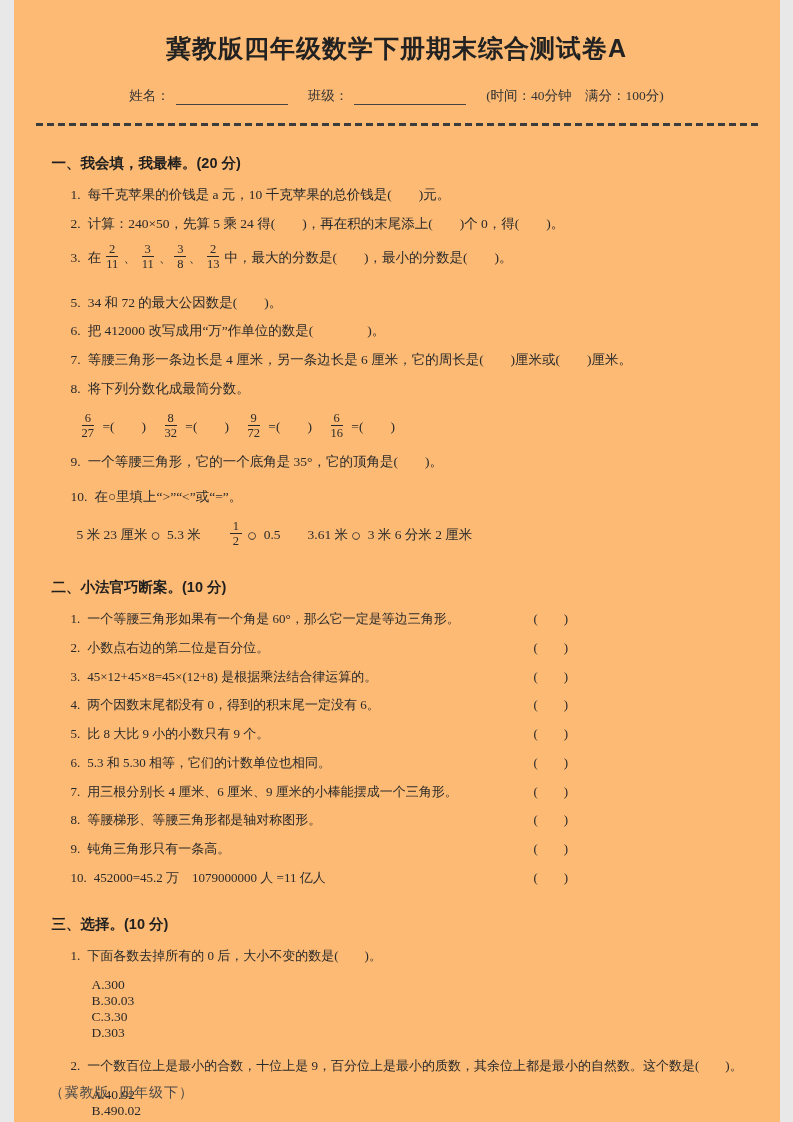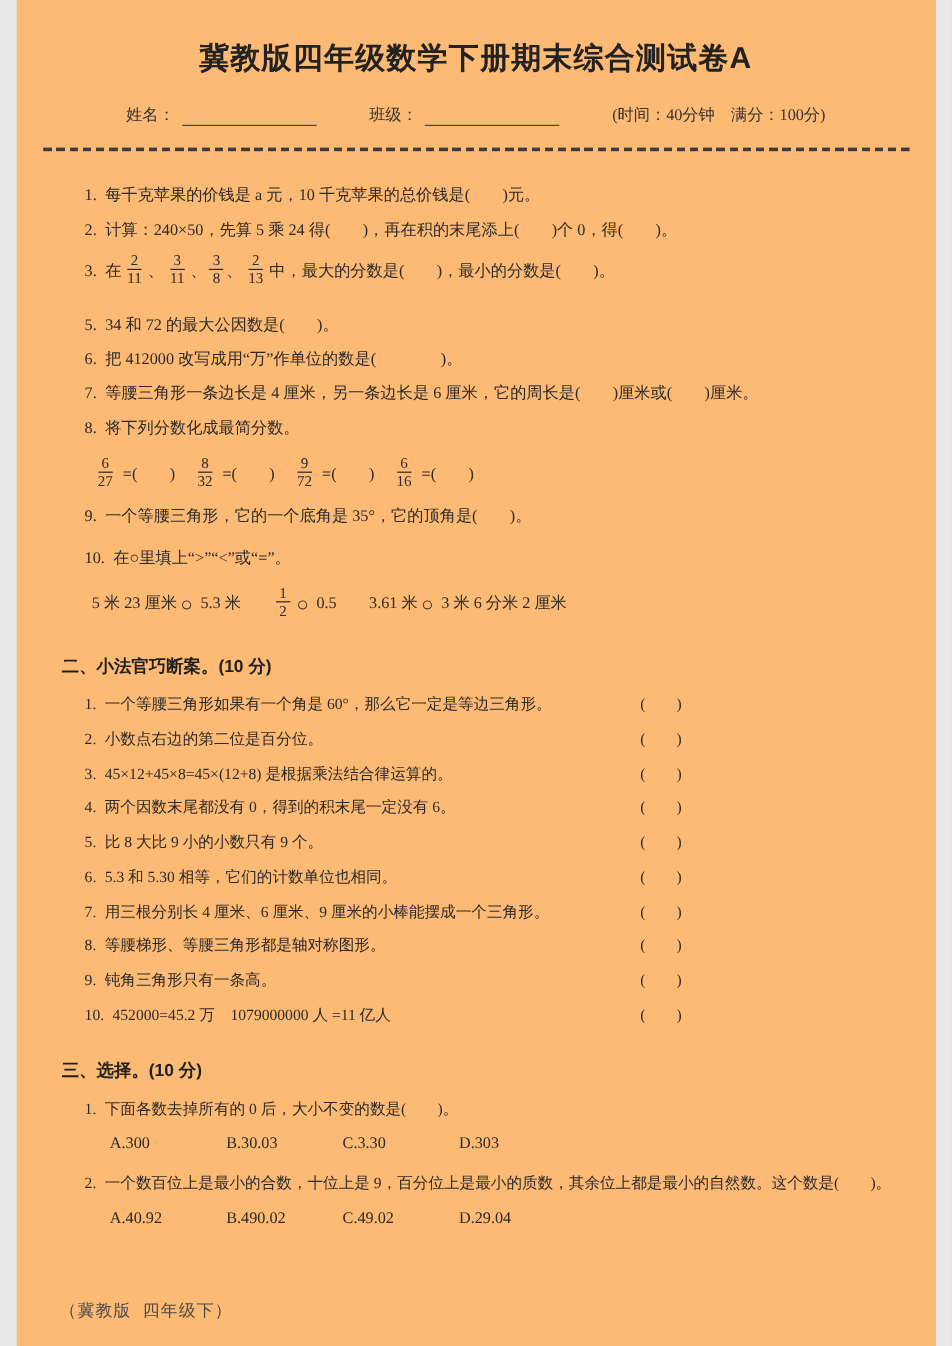--- a/index.html
+++ b/index.html
@@ -9,21 +9,21 @@
     font-family:"Liberation Serif","DejaVu Serif",serif;
     overflow:hidden;
   }
   .title{
     font-family:"Liberation Sans","DejaVu Sans",sans-serif;
     font-weight:bold;font-size:25px;text-align:center;
     margin:0;padding-top:32px;letter-spacing:1px;color:#222;
   }
   .meta{
     display:flex;justify-content:center;align-items:flex-end;
-    gap:44px;font-size:13.5px;margin-top:22px;color:#333;
+    gap:20px;font-size:13.5px;margin-top:22px;color:#333;
   }
   .meta-field{display:inline-flex;align-items:flex-end;}
   .blank-line{
     display:inline-block;width:112px;height:15px;
     border-bottom:1.5px solid #444;margin-left:6px;
   }
   .dashed{
     height:3px;margin:18px 22px 0 22px;
     background-image:repeating-linear-gradient(90deg,#3c3c3c 0 7px,transparent 7px 11px);
   }
@@ -58,20 +58,21 @@
   .judge-item .bracket{position:absolute;left:482px;top:0;}
   .choice-q{margin-bottom:4px;}
   .choice-q .qline{
     font-size:13px;line-height:1.4;padding-left:19px;
     white-space:nowrap;
   }
   .choice-q .qline .num{margin-right:7px;}
   .options{
     display:flex;padding-left:40px;margin:12px 0 16px 0;
     font-size:13.5px;
+    flex-direction:column;
   }
   .option{min-width:97px;}
   .footer{
     position:absolute;left:36px;top:1084px;
     font-family:Liberation Mono, monospace;
     font-size:14px;color:#4a4a4a;letter-spacing:1px;
   }
 </style>
 </head>
 <body>
@@ -90,20 +91,21 @@
       <span class="blank-line"></span>
     </span>
     <span>(时间：40分钟　满分：100分)</span>
   </div>
 
   <div class="dashed"></div>
 
   <div class="content">
 
     <div class="section">
+      <div class="sec-header">一、我会填，我最棒。(20 分)</div>
       <div class="items" id="fill-items">
           <div class="item"><span class="num">1.</span><span class="body"><span class="run">每千克苹果的价钱是 a 元，10 千克苹果的总价钱是(　　)元。</span></span></div>
           <div class="item"><span class="num">2.</span><span class="body"><span class="run">计算：240×50，先算 5 乘 24 得(　　)，再在积的末尾添上(　　)个 0，得(　　)。</span></span></div>
           <div class="item"><span class="num">3.</span><span class="body"><span class="run">在</span><span class="frac">
                 <span class="fn">2</span>
                 <span class="fd">11</span>
               </span><span class="run">、</span><span class="frac">
                 <span class="fn">3</span>
                 <span class="fd">11</span>
               </span><span class="run">、</span><span class="frac">

